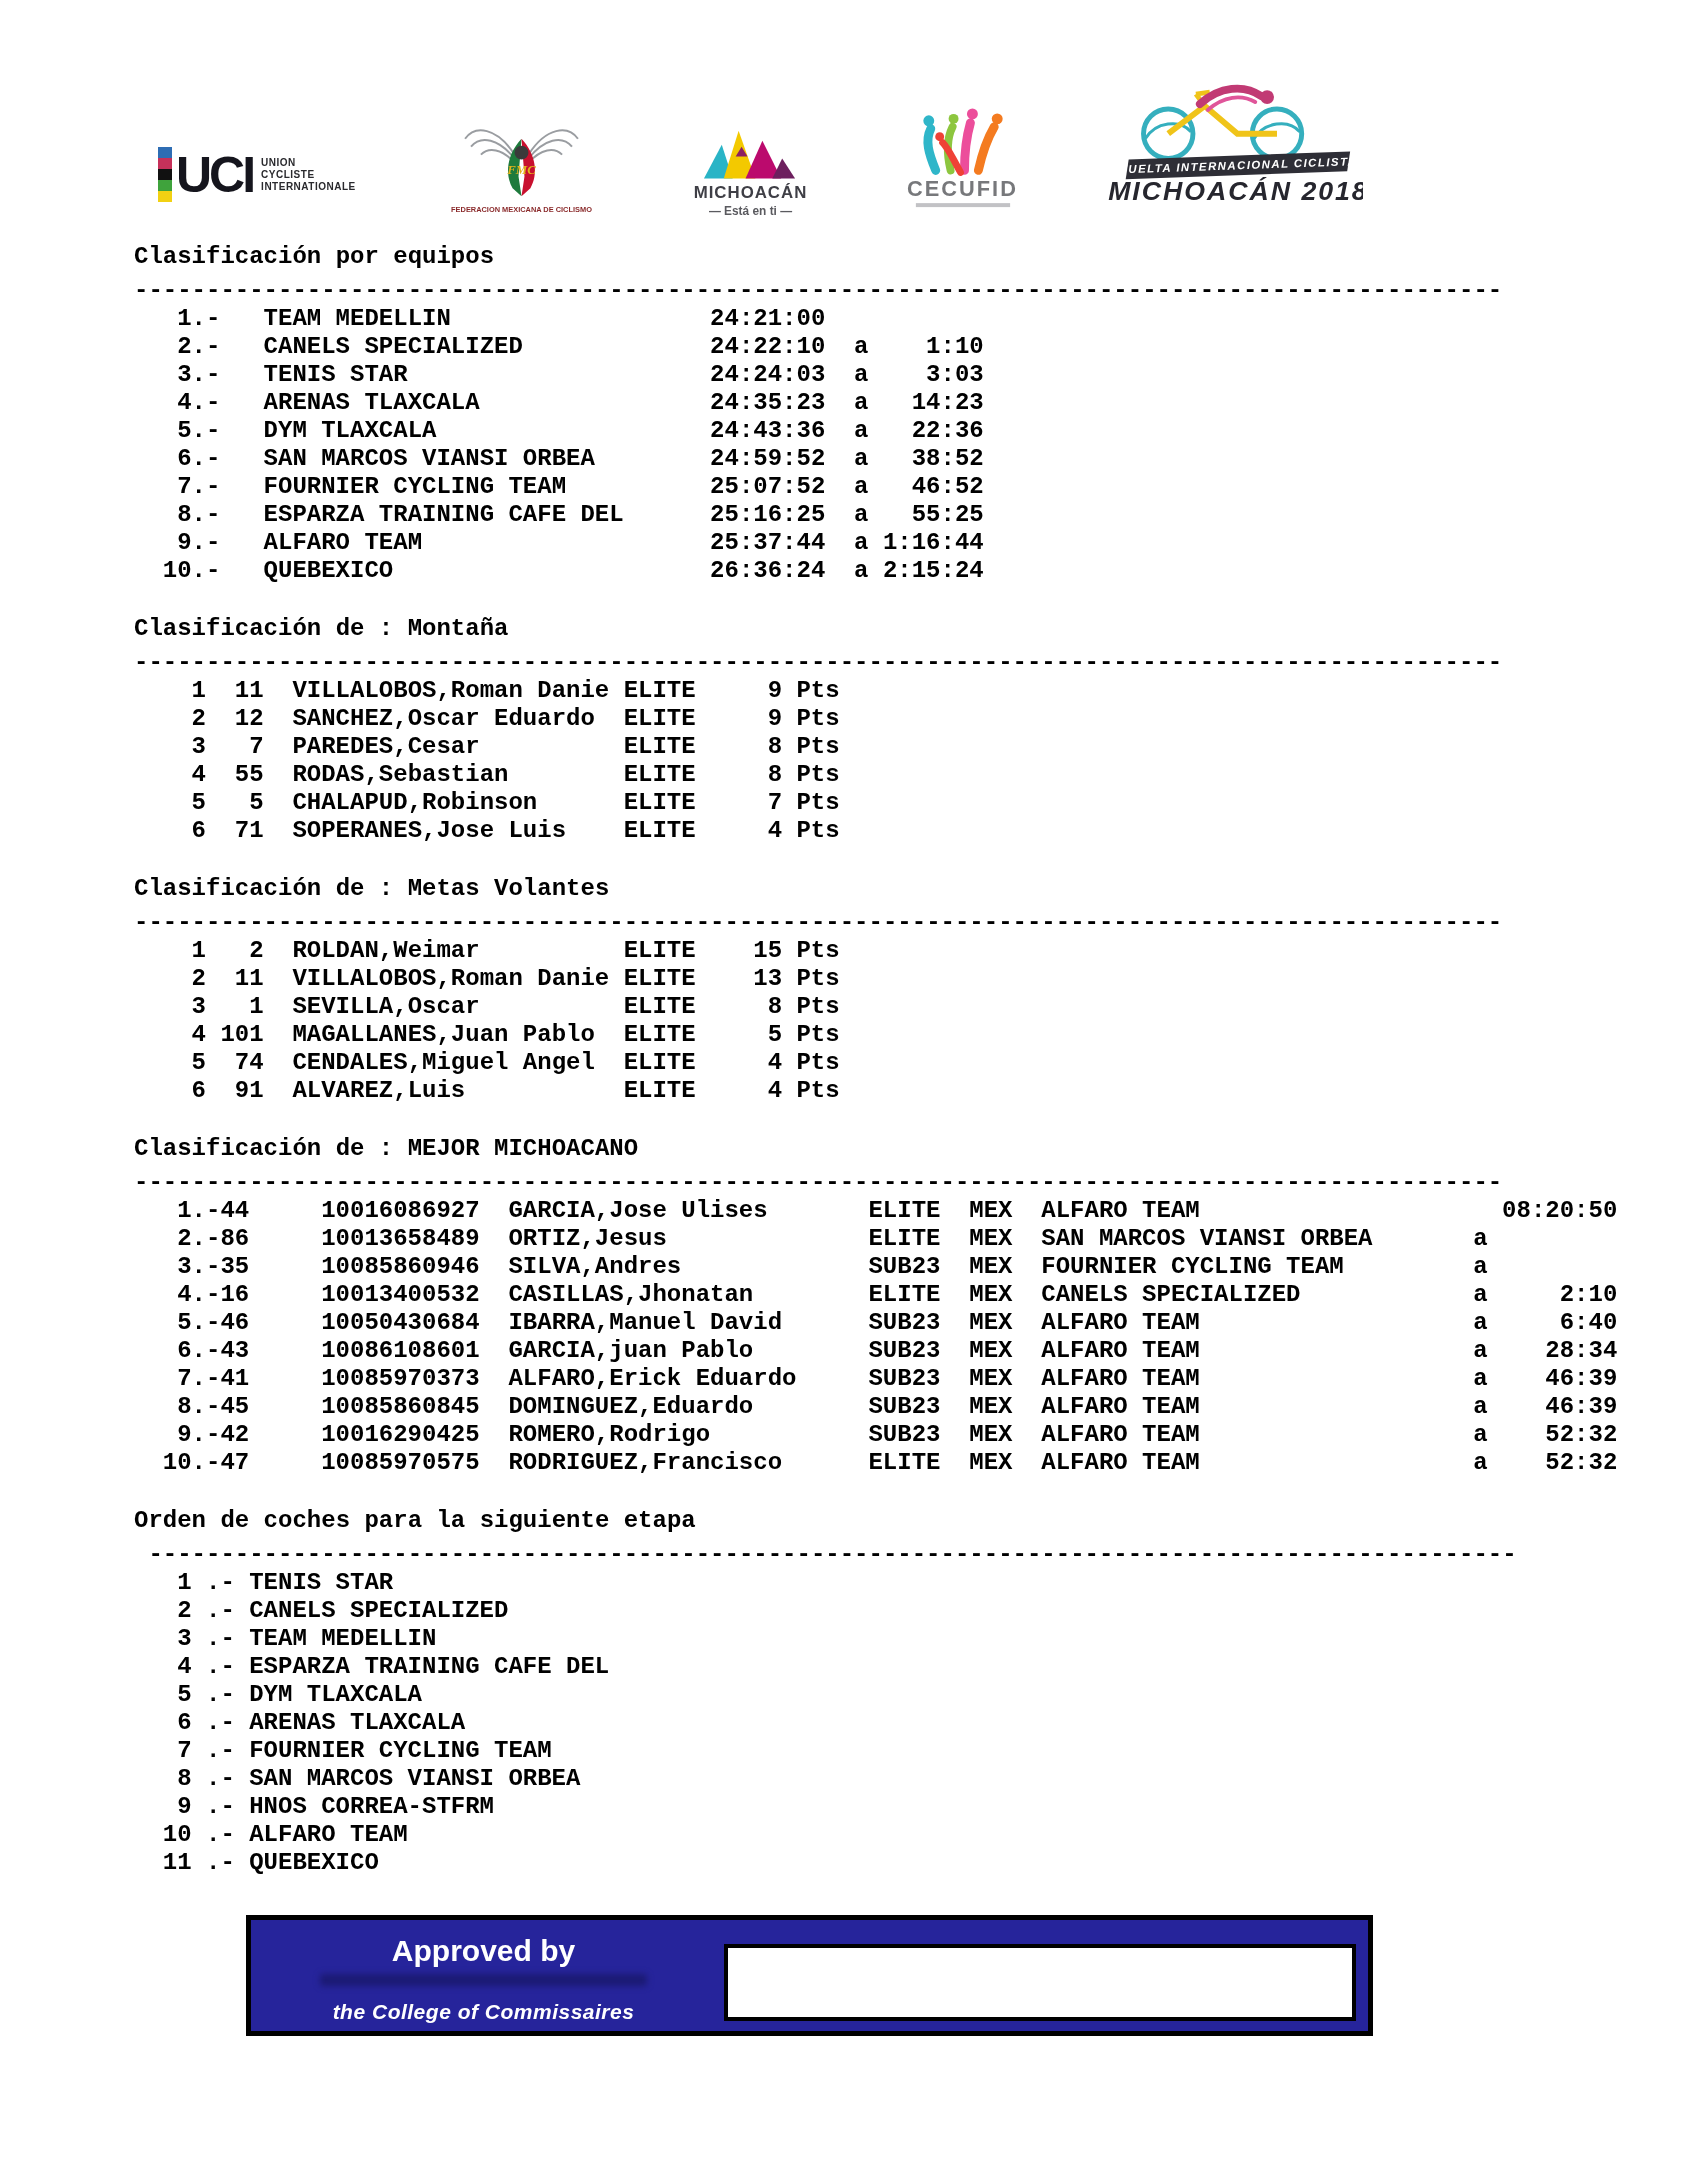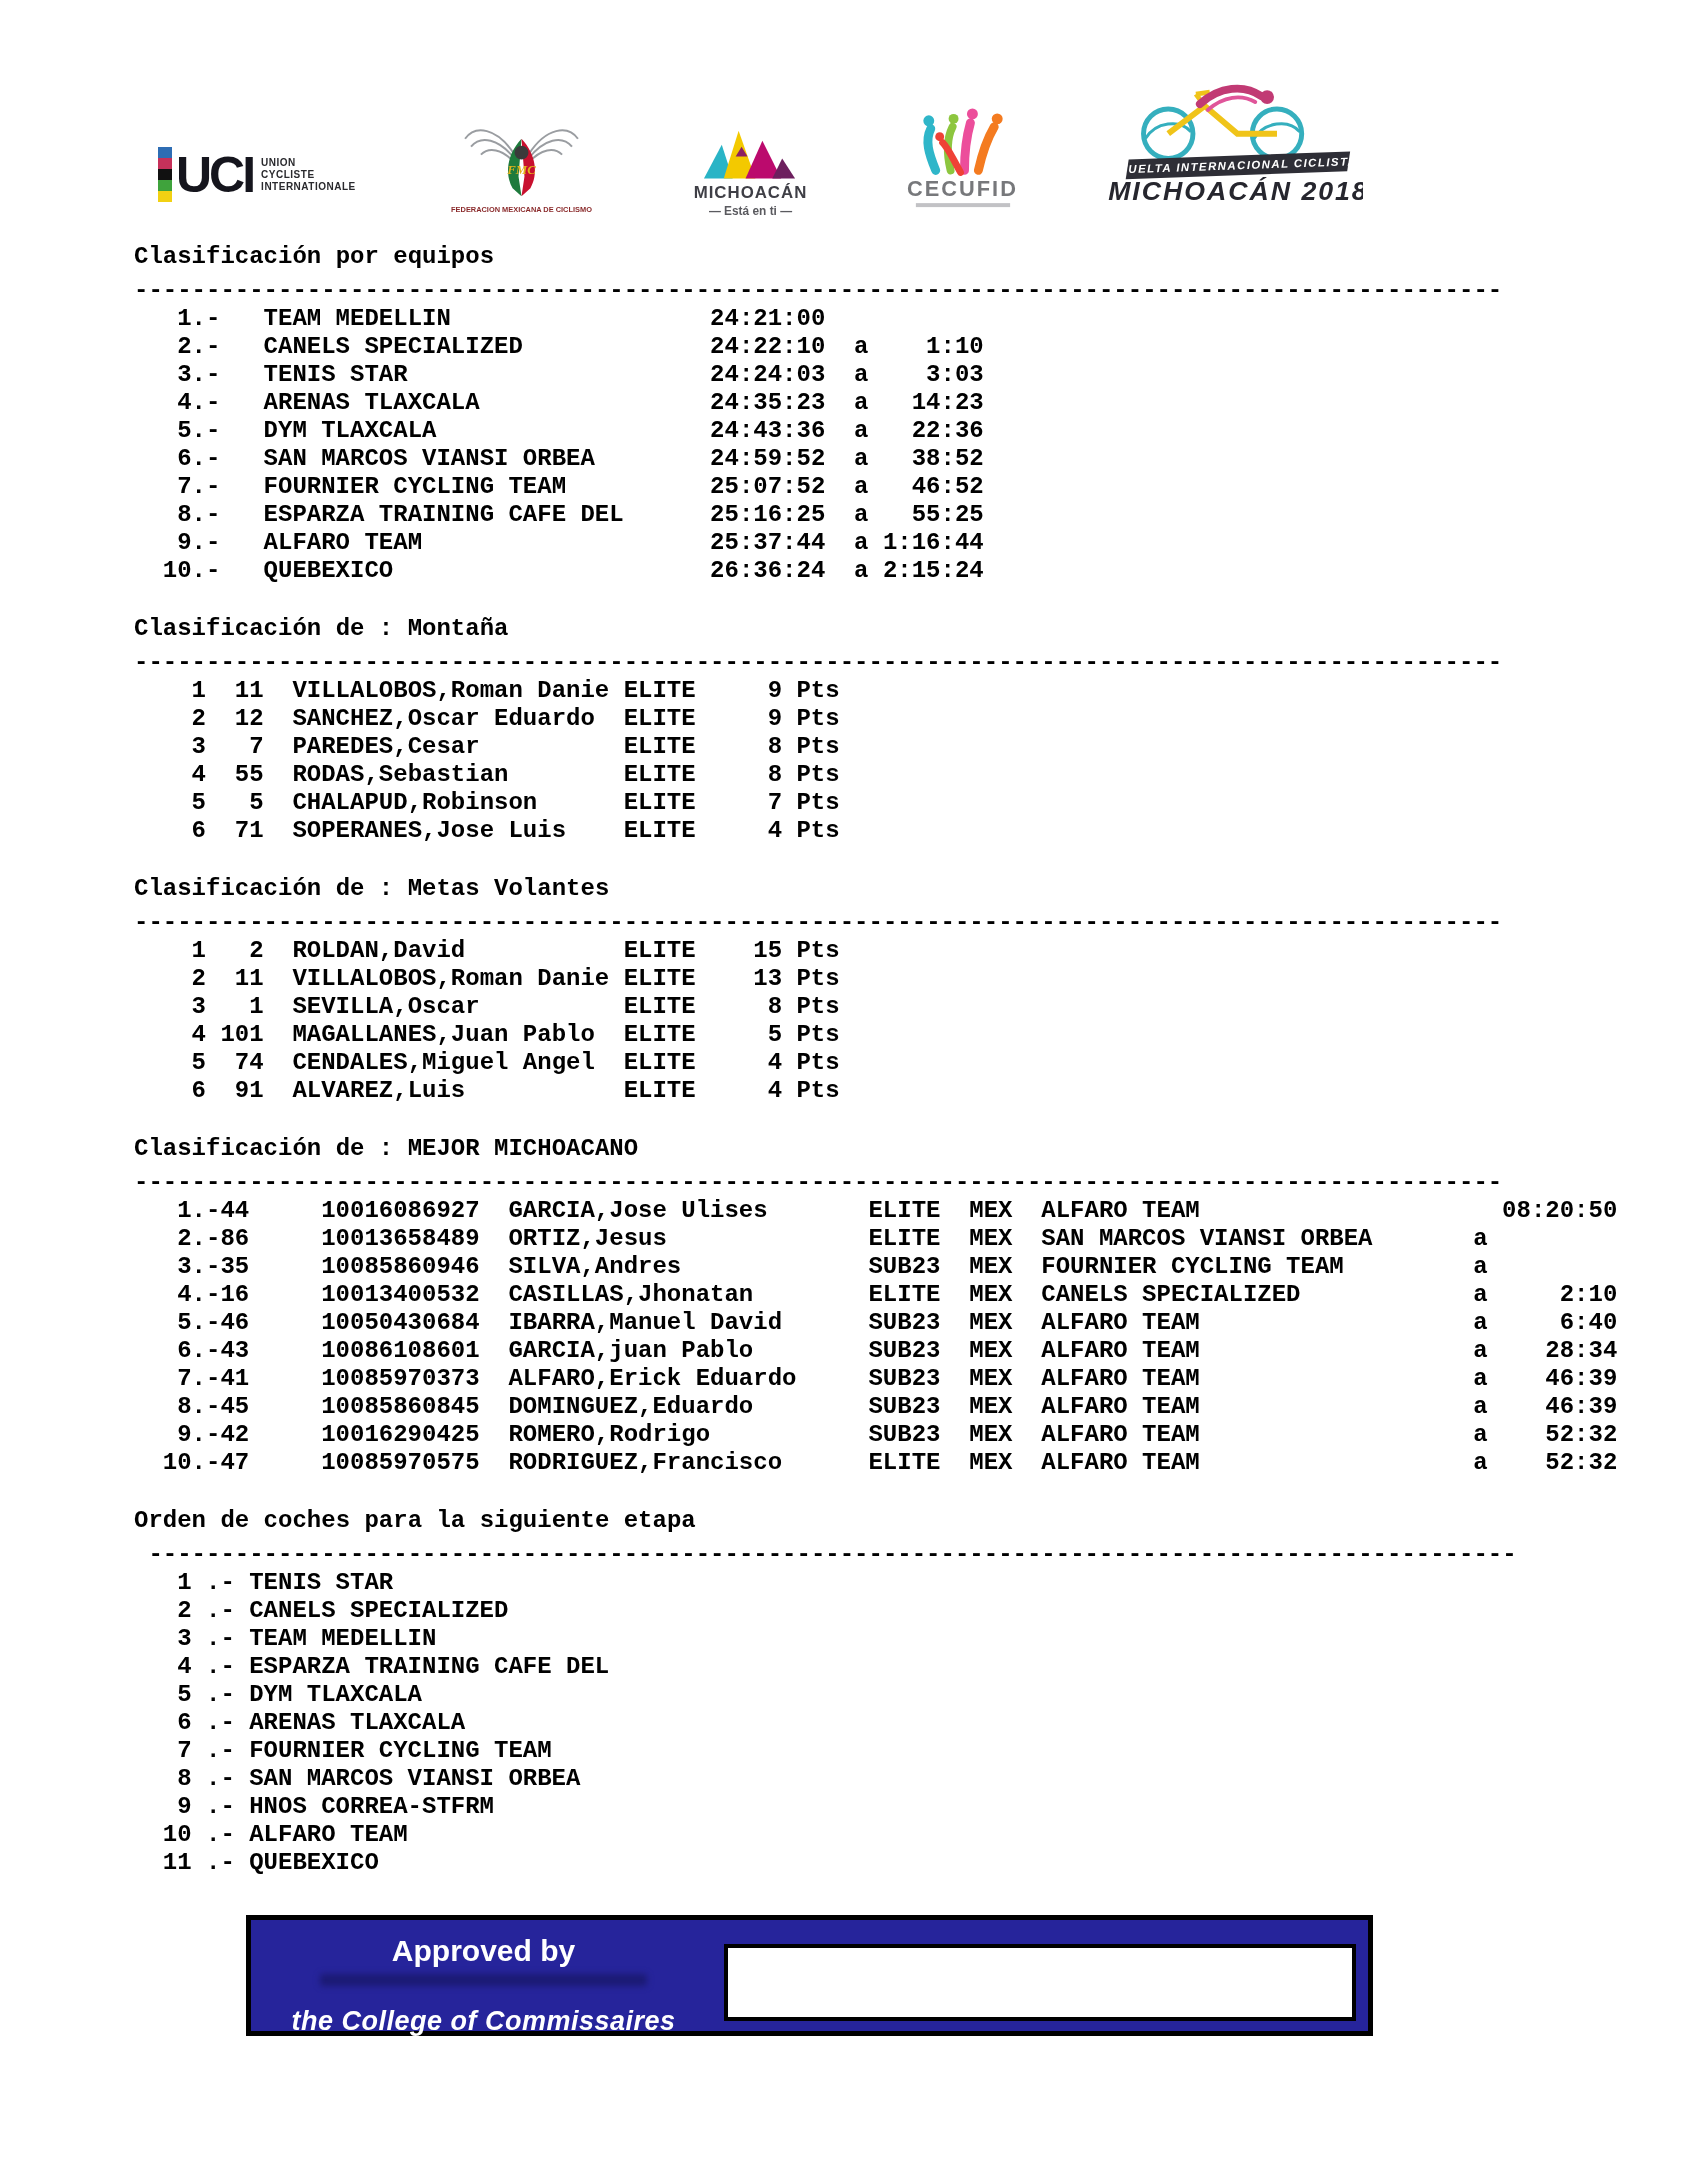--- a/index.html
+++ b/index.html
@@ -49,21 +49,21 @@
   .or-indent{margin-left:1ch;}
   .or-rank{width:3ch;text-align:right;}
   .or-sep{width:2ch;margin-left:1ch;}
   .or-team{margin-left:1ch;}
   
   .approved{position:absolute;left:246px;top:1915px;width:1117px;height:111px;
     background:#26249b;border:5px solid #000;display:flex;box-shadow:0 0 0 1px #26249b inset;}
   .approved-left{width:465px;position:relative;font-family:"Liberation Sans",sans-serif;color:#fff;text-align:center;}
   .approved-line1{margin-top:14px;font-size:30px;font-weight:bold;}
   .approved-smudge{margin:6px auto 0 auto;width:327px;height:12px;background:#1b1a74;filter:blur(3px);border-radius:3px;}
-  .approved-line2{margin-top:20px;font-size:27px;font-weight:bold;font-style:italic;letter-spacing:0.5px;}
+  .approved-line2{margin-top:14px;font-size:21px;font-weight:bold;font-style:italic;letter-spacing:0.5px;}
   .signature-area{flex:1;background:#fff;border:4px solid #000;margin:24px 12px 10px 8px;}
 </style>
 </head>
 <body>
 
 <div class="logo logo-uci">
   <div class="uci-bars">
     <span style="background:#2e6db4"></span>
       <span style="background:#c6315a"></span>
       <span style="background:#111111"></span>
@@ -172,21 +172,21 @@
     <div class="line"><span class="mt-rank">2</span><span class="mt-bib">12</span><span class="mt-name">SANCHEZ,Oscar Eduardo</span><span class="mt-cat">ELITE</span><span class="mt-pts">9</span><span class="mt-lbl">Pts</span></div>
     <div class="line"><span class="mt-rank">3</span><span class="mt-bib">7</span><span class="mt-name">PAREDES,Cesar</span><span class="mt-cat">ELITE</span><span class="mt-pts">8</span><span class="mt-lbl">Pts</span></div>
     <div class="line"><span class="mt-rank">4</span><span class="mt-bib">55</span><span class="mt-name">RODAS,Sebastian</span><span class="mt-cat">ELITE</span><span class="mt-pts">8</span><span class="mt-lbl">Pts</span></div>
     <div class="line"><span class="mt-rank">5</span><span class="mt-bib">5</span><span class="mt-name">CHALAPUD,Robinson</span><span class="mt-cat">ELITE</span><span class="mt-pts">7</span><span class="mt-lbl">Pts</span></div>
     <div class="line"><span class="mt-rank">6</span><span class="mt-bib">71</span><span class="mt-name">SOPERANES,Jose Luis</span><span class="mt-cat">ELITE</span><span class="mt-pts">4</span><span class="mt-lbl">Pts</span></div>
   </div>
 
   <div class="sec">
     <div class="sec-title">Clasificación de : Metas Volantes</div>
     <div class="divider">-----------------------------------------------------------------------------------------------</div>
-    <div class="line"><span class="mt-rank">1</span><span class="mt-bib">2</span><span class="mt-name">ROLDAN,David</span><span class="mt-cat">ELITE</span><span class="mt-pts">15</span><span class="mt-lbl">Pts</span></div>
+    <div class="line"><span class="mt-rank">1</span><span class="mt-bib">2</span><span class="mt-name">ROLDAN,Weimar</span><span class="mt-cat">ELITE</span><span class="mt-pts">15</span><span class="mt-lbl">Pts</span></div>
     <div class="line"><span class="mt-rank">2</span><span class="mt-bib">11</span><span class="mt-name">VILLALOBOS,Roman Danie</span><span class="mt-cat">ELITE</span><span class="mt-pts">13</span><span class="mt-lbl">Pts</span></div>
     <div class="line"><span class="mt-rank">3</span><span class="mt-bib">1</span><span class="mt-name">SEVILLA,Oscar</span><span class="mt-cat">ELITE</span><span class="mt-pts">8</span><span class="mt-lbl">Pts</span></div>
     <div class="line"><span class="mt-rank">4</span><span class="mt-bib">101</span><span class="mt-name">MAGALLANES,Juan Pablo</span><span class="mt-cat">ELITE</span><span class="mt-pts">5</span><span class="mt-lbl">Pts</span></div>
     <div class="line"><span class="mt-rank">5</span><span class="mt-bib">74</span><span class="mt-name">CENDALES,Miguel Angel</span><span class="mt-cat">ELITE</span><span class="mt-pts">4</span><span class="mt-lbl">Pts</span></div>
     <div class="line"><span class="mt-rank">6</span><span class="mt-bib">91</span><span class="mt-name">ALVAREZ,Luis</span><span class="mt-cat">ELITE</span><span class="mt-pts">4</span><span class="mt-lbl">Pts</span></div>
   </div>
 
   <div class="sec">
     <div class="sec-title">Clasificación de : MEJOR MICHOACANO</div>
     <div class="divider">-----------------------------------------------------------------------------------------------</div>

